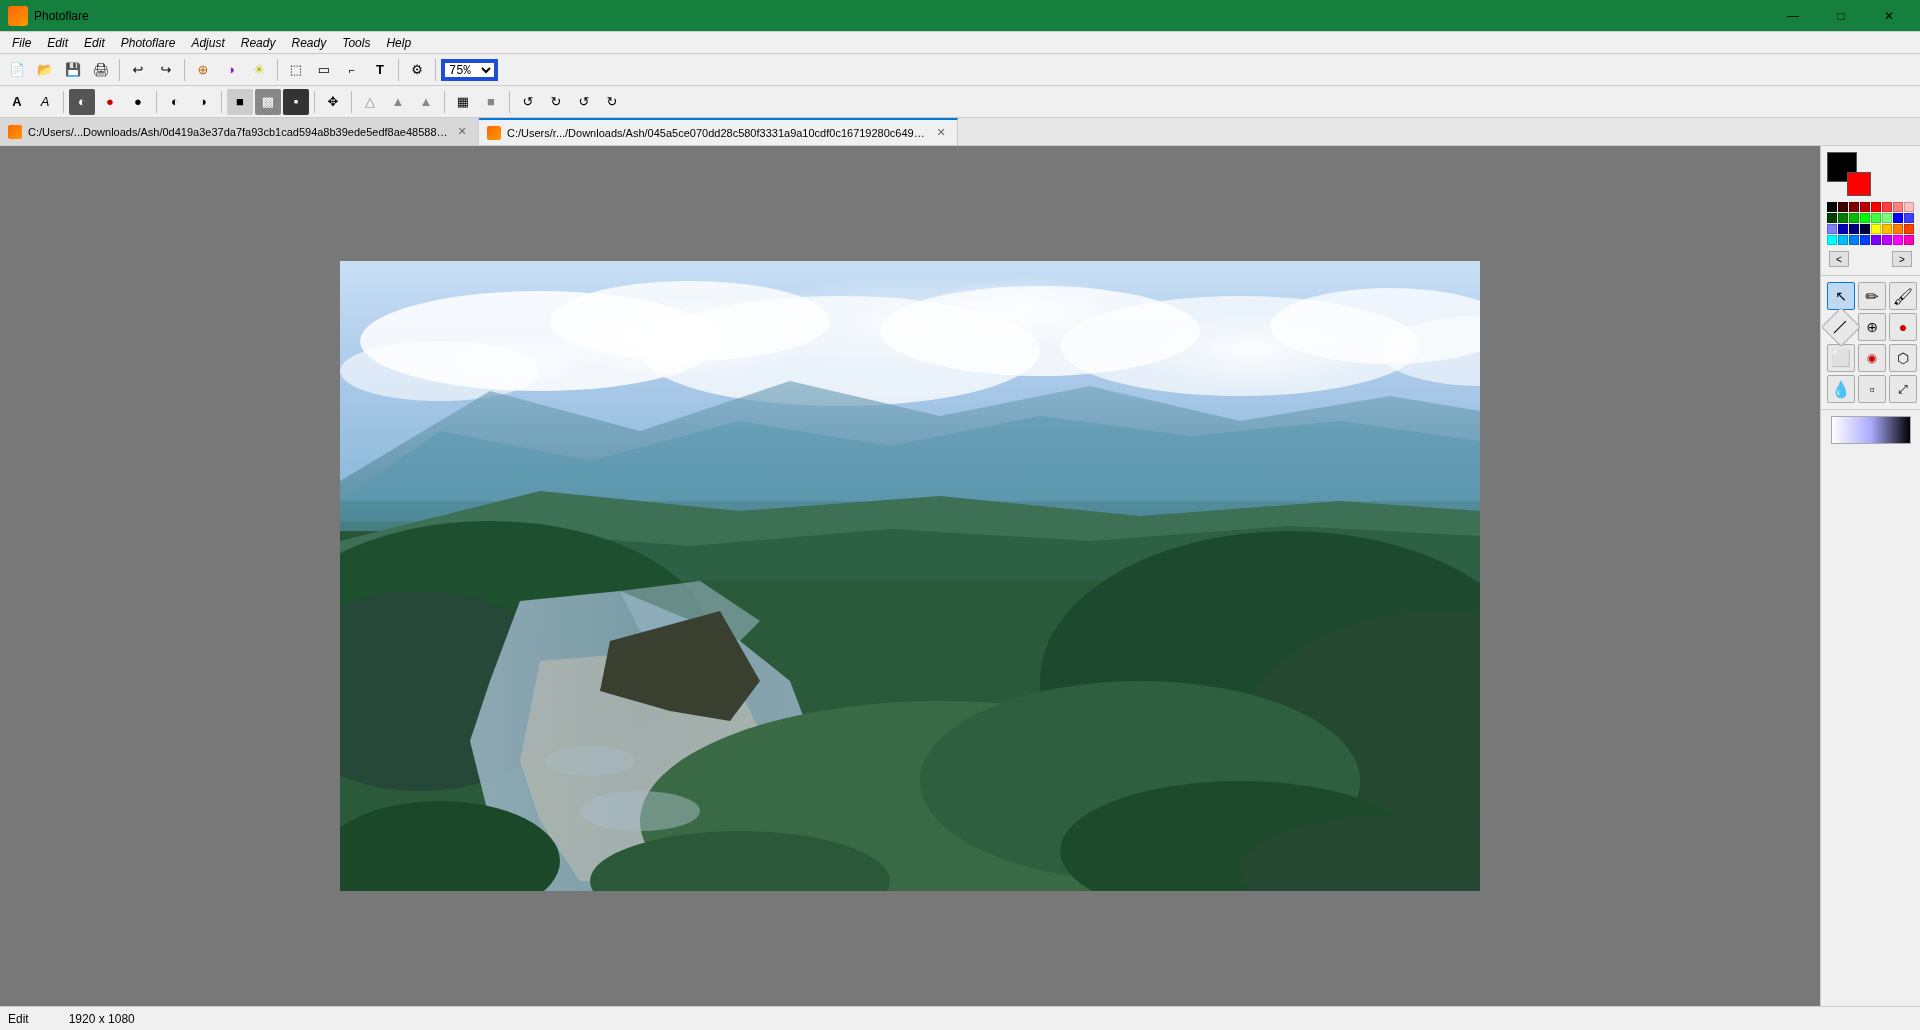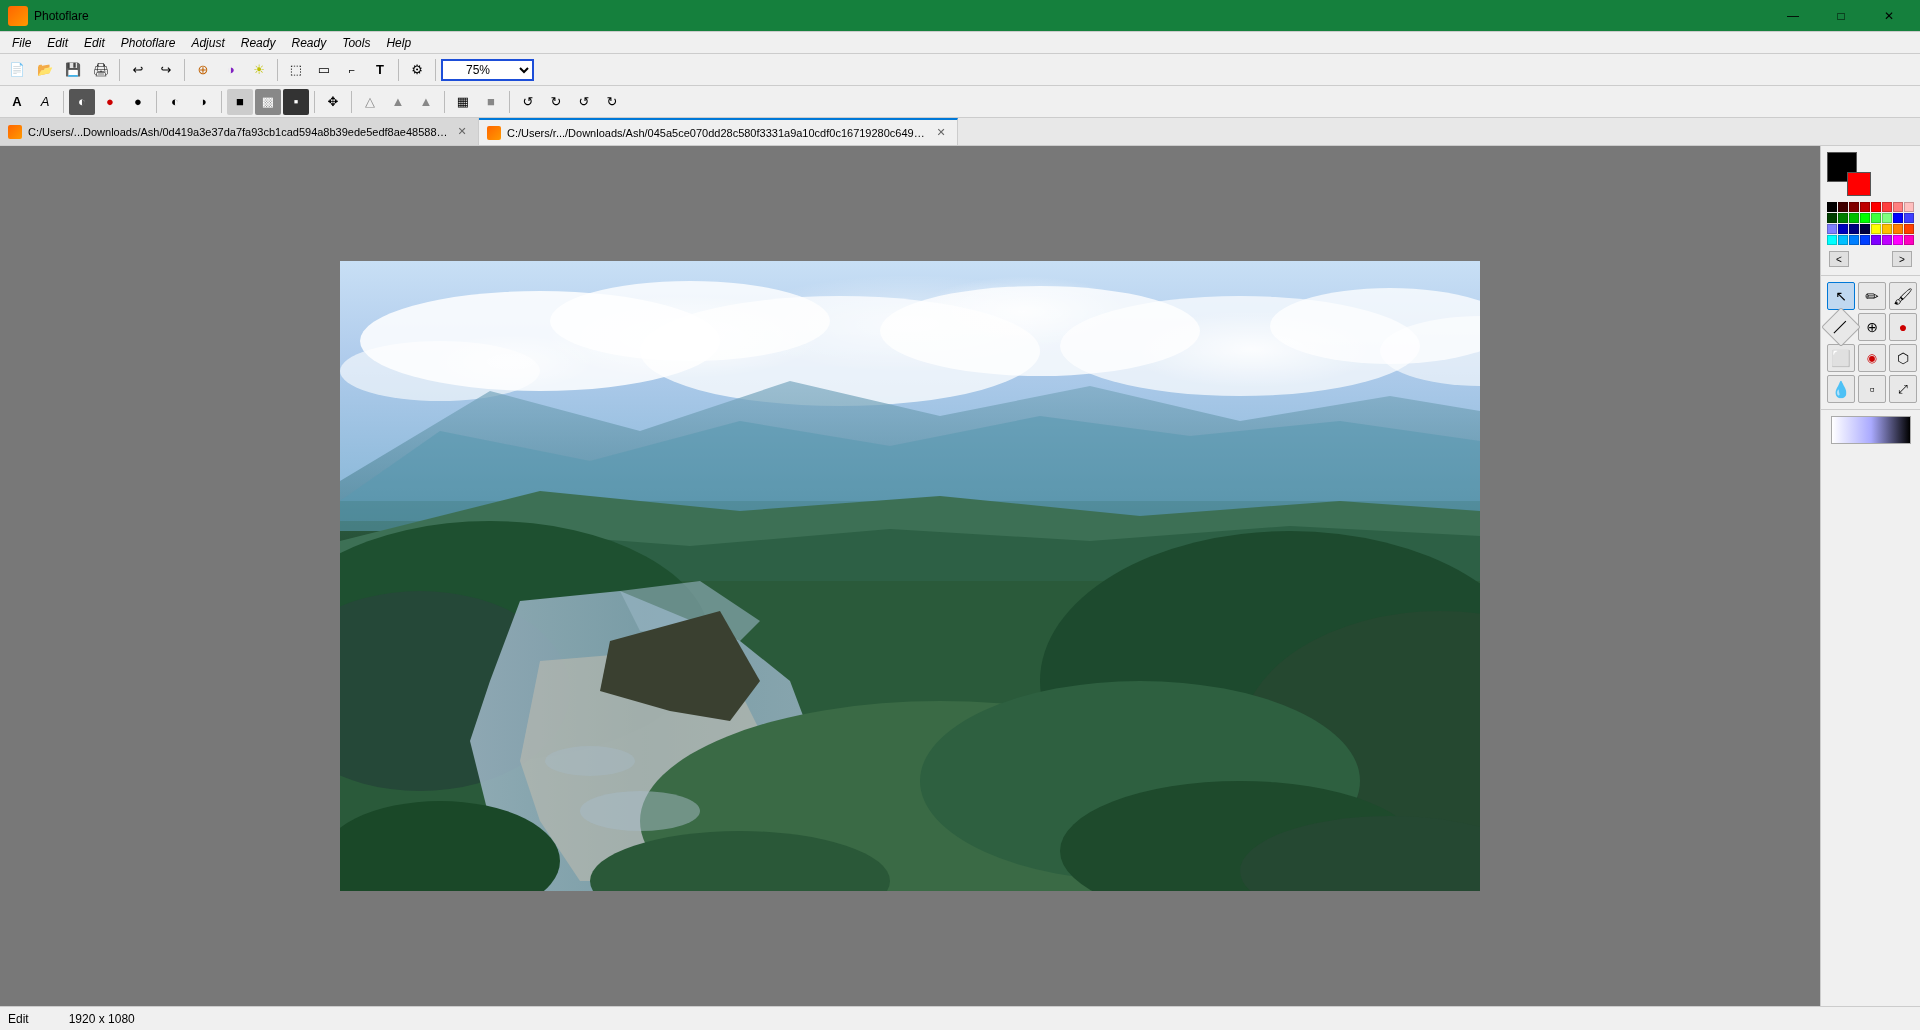--- a/index.html
+++ b/index.html
@@ -85,23 +85,24 @@
       font-size: 13px;
     }
     .tb-separator {
       width: 1px; height: 22px;
       background: #bbb;
       margin: 0 3px;
     }
     .zoom-select {
       height: 22px;
       font-size: 12px;
-      border: 2px solid #1d4ed8;
+      border: 4px solid #1d4ed8;
       background: white;
-      padding: 0 19px;
+      padding: 0 0;
+      font-family: Liberation Mono, monospace;
     }
 
     
     #tab-bar {
       background: #e8e8e8;
       height: 28px;
       display: flex;
       align-items: stretch;
       border-bottom: 1px solid #ccc;
       overflow: hidden;

